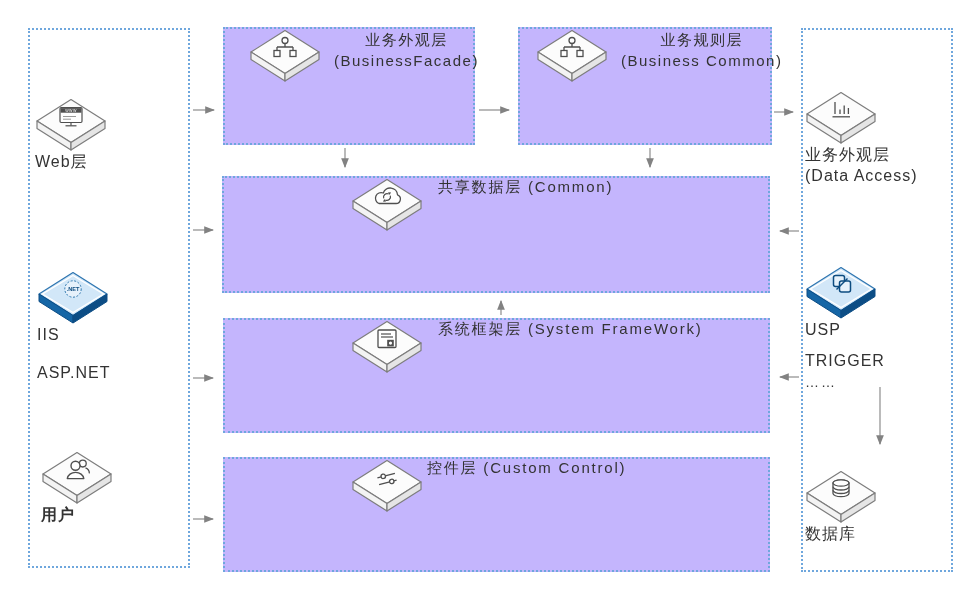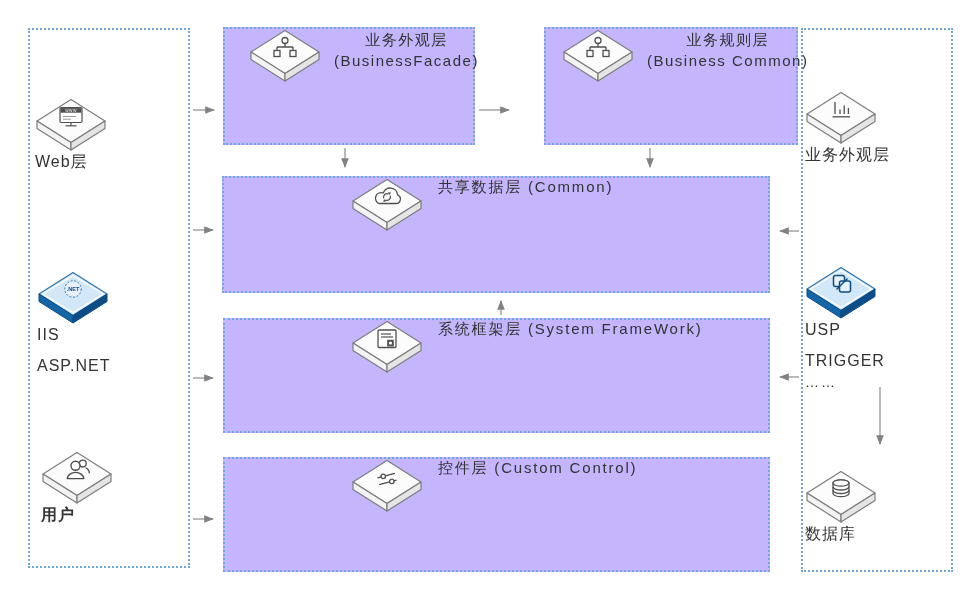--- a/index.html
+++ b/index.html
@@ -9,24 +9,24 @@
   }
   #arrow-layer{position:absolute;left:0;top:0;pointer-events:none;}
   .dashed-col{position:absolute;border:2px dotted #6fa7dd;box-sizing:border-box;background:transparent;}
   #left-col{left:28px;top:28px;width:162px;height:540px;}
   #right-col{left:801px;top:28px;width:152px;height:544px;}
   .layer-box{
     position:absolute;border:2px dotted #6fa7dd;box-sizing:border-box;
     display:flex;align-items:flex-start;background:#c4b5fd;
   }
   #box-facade{left:223px;top:27px;width:252px;height:118px;padding-left:24px;gap:13px;}
-  #box-rules{left:544px;top:27px;width:254px;height:118px;padding-left:16px;gap:13px;}
+  #box-rules{left:518px;top:27px;width:254px;height:118px;padding-left:16px;gap:13px;}
   #box-common{left:222px;top:176px;width:548px;height:117px;padding-left:127px;gap:15px;}
   #box-framework{left:223px;top:318px;width:547px;height:115px;padding-left:126px;gap:15px;}
-  #box-control{left:223px;top:457px;width:547px;height:115px;padding-left:126px;gap:15px;}
+  #box-control{left:223px;top:457px;width:547px;height:115px;padding-left:126px;gap:4px;}
   .iso-icon{width:72px;height:56px;flex:0 0 auto;display:block;}
   .layer-label{font-size:15px;letter-spacing:1.8px;color:#333;white-space:nowrap;}
   .two-line{text-align:center;line-height:21px;font-size:15px;letter-spacing:1.5px;color:#333;white-space:nowrap;}
   .node{position:absolute;width:150px;display:flex;flex-direction:column;align-items:flex-start;}
   #node-web{left:35px;top:98px;}
   #node-iis{left:37px;top:271px;}
   #node-user{left:41px;top:451px;font-weight:bold;}
   #node-dataaccess{left:805px;top:91px;}
   #node-usp{left:805px;top:266px;}
   #node-db{left:805px;top:470px;}
@@ -82,21 +82,21 @@
   <div class="node" id="node-iis">
     <svg class="iso-icon" viewBox="0 0 72 56">
       <polygon points="36,1.5 70,23 36,44.5 2,23" fill="#d2e7f8" stroke="#2e75b0" stroke-width="1.2" stroke-linejoin="round"></polygon>
       <polygon points="36,4.5 66.5,23 36,41.5 5.5,23" fill="none" stroke="#ffffff" stroke-width="1.4"></polygon>
       <polygon points="2,23 2,30.5 36,52 36,44.5" fill="#1566a6" stroke="#0c4d85" stroke-width="1" stroke-linejoin="round"></polygon>
       <polygon points="70,23 70,30.5 36,52 36,44.5" fill="#0c4d85" stroke="#0c4d85" stroke-width="1" stroke-linejoin="round"></polygon>
       <circle cx="36" cy="18" r="8.2" fill="#e6f1fb" stroke="#2e77ae" stroke-width="1" stroke-dasharray="2,1.6"></circle>
       <text x="36" y="20" font-size="5.6" font-weight="bold" fill="#0d4c80" text-anchor="middle">.NET</text>
     </svg>
     <div class="node-label">IIS</div>
-    <div class="node-label" style="margin-top:10px">ASP.NET</div>
+    <div class="node-label" style="margin-top:17px">ASP.NET</div>
   </div>
 
   <div class="node" id="node-user">
     <svg class="iso-icon" viewBox="0 0 72 56">
       <polygon points="36,1.5 70,23 36,44.5 2,23" fill="#fcfcfc" stroke="#7d7d7d" stroke-width="1.2" stroke-linejoin="round"></polygon>
       <polygon points="2,23 2,30.5 36,52 36,44.5" fill="#f3f3f3" stroke="#7d7d7d" stroke-width="1.2" stroke-linejoin="round"></polygon>
       <polygon points="70,23 70,30.5 36,52 36,44.5" fill="#e5e5e5" stroke="#7d7d7d" stroke-width="1.2" stroke-linejoin="round"></polygon>
       <circle cx="41.8" cy="12.6" r="3.4" fill="#ffffff" stroke="#4f4f4f" stroke-width="1.3"></circle>
       <path d="M44.5,16.8 a6,5.6 0 0 1 3.8,5.6" fill="none" stroke="#4f4f4f" stroke-width="1.3"></path>
       <circle cx="34.5" cy="14.8" r="4.5" fill="#ffffff" stroke="#4f4f4f" stroke-width="1.4"></circle>
@@ -187,20 +187,21 @@
       <polygon points="70,23 70,30.5 36,52 36,44.5" fill="#e5e5e5" stroke="#7d7d7d" stroke-width="1.2" stroke-linejoin="round"></polygon>
       <g stroke="#4f4f4f" stroke-width="1.3" fill="none">
         <path d="M30,11 V23"></path>
         <path d="M35,23 V18.5"></path>
         <path d="M39.2,23 V14.5"></path>
         <path d="M43.4,23 V17"></path>
         <path d="M27.5,25.8 H45"></path>
       </g>
     </svg>
     <div class="node-label">业务外观层</div>
+    <div class="node-label" style="margin-top:0">(Data Access)</div>
   </div>
 
   <div class="node" id="node-usp">
     <svg class="iso-icon" viewBox="0 0 72 56">
       <polygon points="36,1.5 70,23 36,44.5 2,23" fill="#d2e7f8" stroke="#2e75b0" stroke-width="1.2" stroke-linejoin="round"></polygon>
       <polygon points="36,4.5 66.5,23 36,41.5 5.5,23" fill="none" stroke="#ffffff" stroke-width="1.4"></polygon>
       <polygon points="2,23 2,30.5 36,52 36,44.5" fill="#1566a6" stroke="#0c4d85" stroke-width="1" stroke-linejoin="round"></polygon>
       <polygon points="70,23 70,30.5 36,52 36,44.5" fill="#0c4d85" stroke="#0c4d85" stroke-width="1" stroke-linejoin="round"></polygon>
       <rect x="28.5" y="9.5" width="11" height="11" rx="2" fill="#e7f2fb" stroke="#0d4c80" stroke-width="1.5"></rect>
       <rect x="34.5" y="15" width="11" height="11" rx="2" fill="#e7f2fb" stroke="#0d4c80" stroke-width="1.5"></rect>

